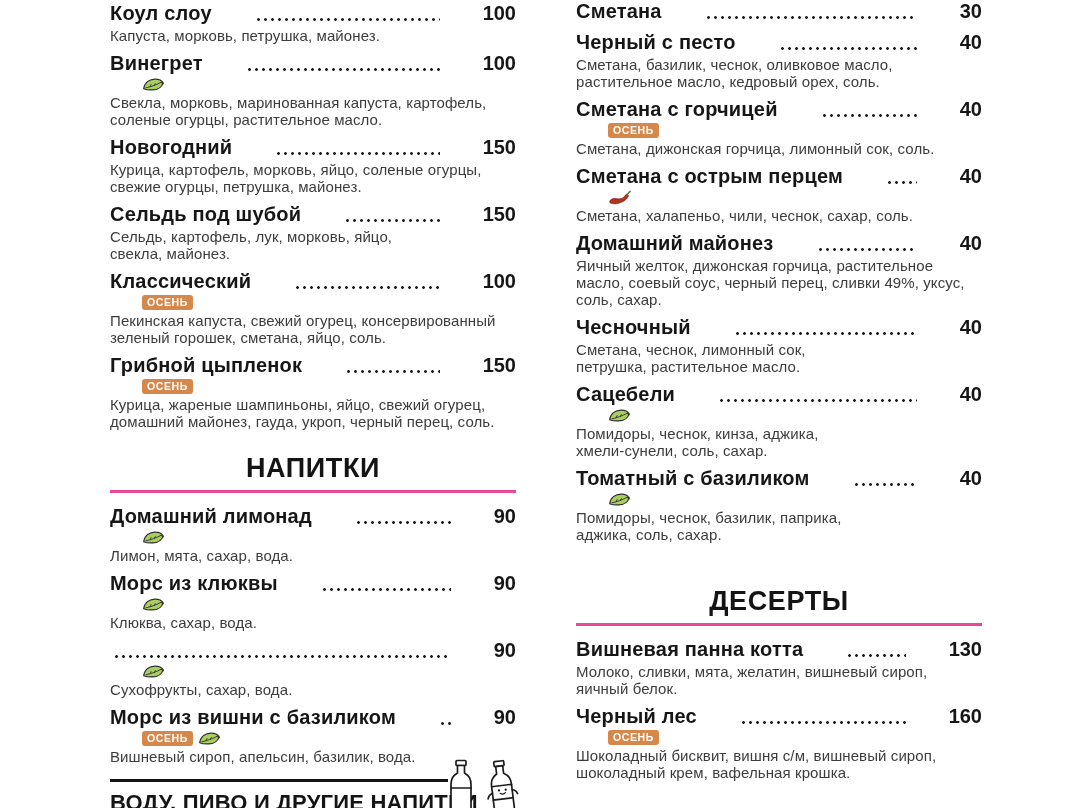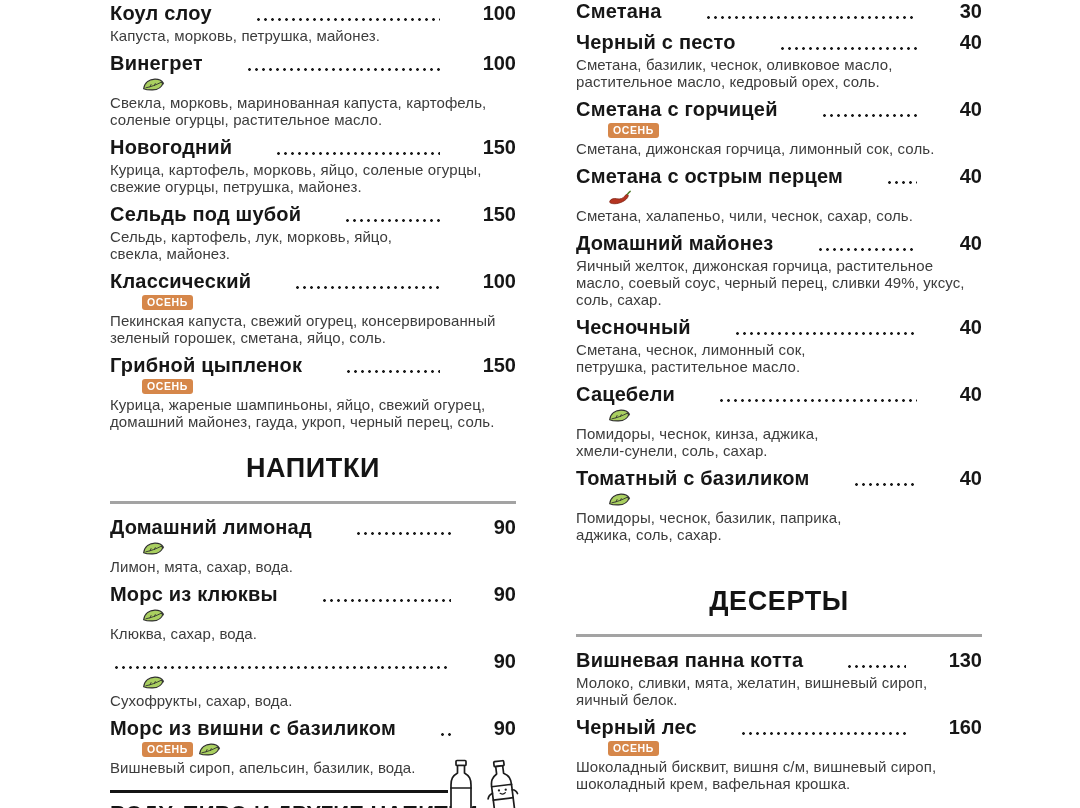--- a/index.html
+++ b/index.html
@@ -36,21 +36,21 @@
   svg.mark{width:23px;height:15px;display:block;}
 
   .desc{
     font-size:15px;line-height:17px;color:#3C3C3C;
     white-space:pre-line;margin-top:2px;letter-spacing:.1px;
   }
 
   .section-header{
     text-align:center;font-size:27px;font-weight:700;color:#141414;
     letter-spacing:.6px;line-height:29px;
-    padding-bottom:18px;border-bottom:3px solid #a3a3a3;
+    padding-bottom:7px;border-bottom:3px solid #ec4899;
   }
   .drinks-header{margin:24px 0 12px;}
   .desserts-header{margin:44px 0 12px;}
 
   .footer-rule{width:338px;border-top:3px solid #141414;margin-top:14px;}
   .footer-note{font-size:22px;font-weight:700;letter-spacing:.2px;line-height:24px;margin-top:9px;color:#141414;}
 
   .bottles{position:absolute;right:-6px;bottom:-3px;width:76px;height:54px;}
 </style>
 </head>

